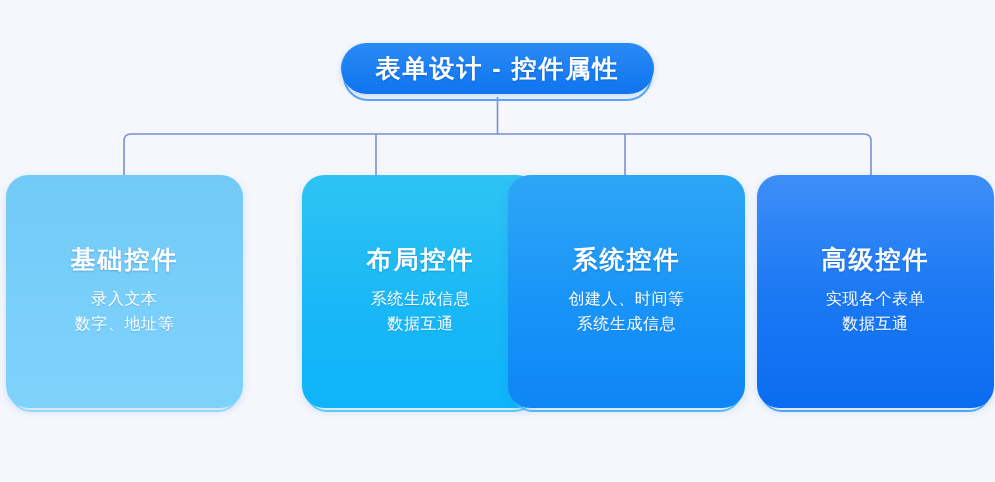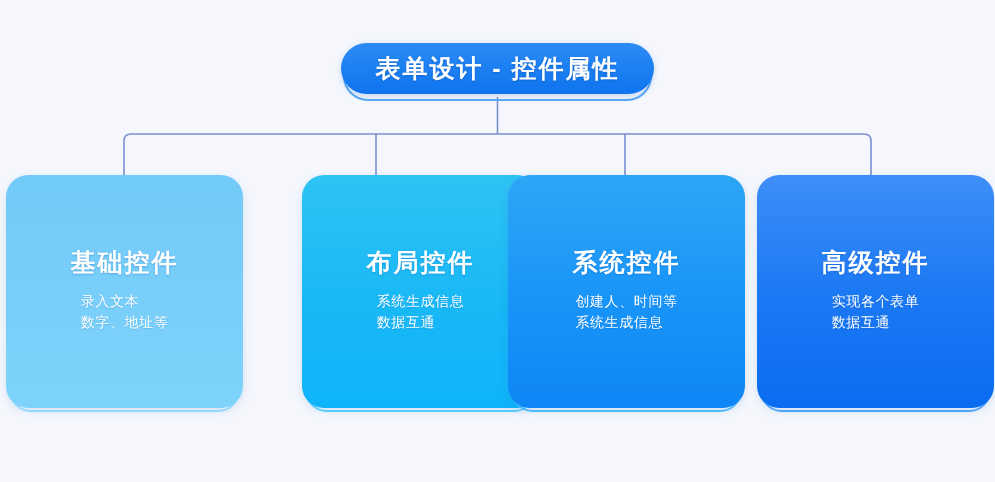--- a/index.html
+++ b/index.html
@@ -111,22 +111,23 @@
     font-size: 25px;
     font-weight: bold;
     letter-spacing: 2px;
     line-height: 1.1;
     text-shadow: 0 1px 2px rgba(10,70,160,0.28);
     margin-bottom: 14px;
     white-space: nowrap;
   }
   .card-desc {
     color: #ffffff;
-    font-size: 14px;
+    font-size: 16px;
     line-height: 1.55;
+    text-align: center;
     letter-spacing: 0.6px;
     text-shadow: 0 1px 1px rgba(10,70,160,0.20);
     white-space: nowrap;
   }
 
   
   #card-wrap-0 { left: 6px; }
   #card-wrap-1 { left: 258px; margin-left: 44px; }
   #card-wrap-2 { left: 508px; }
   #card-wrap-3 { left: 757px; }

